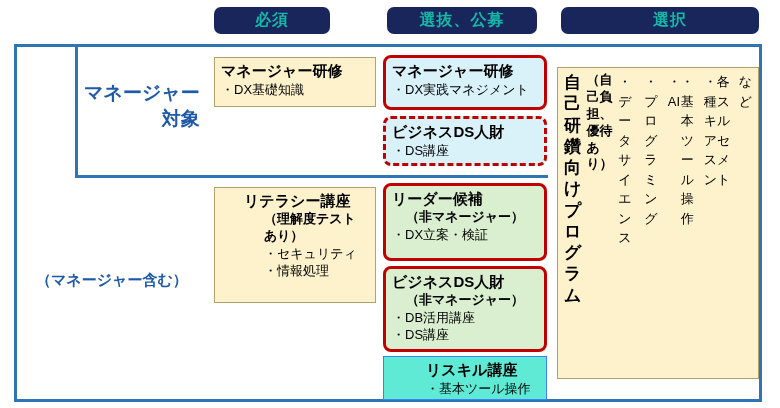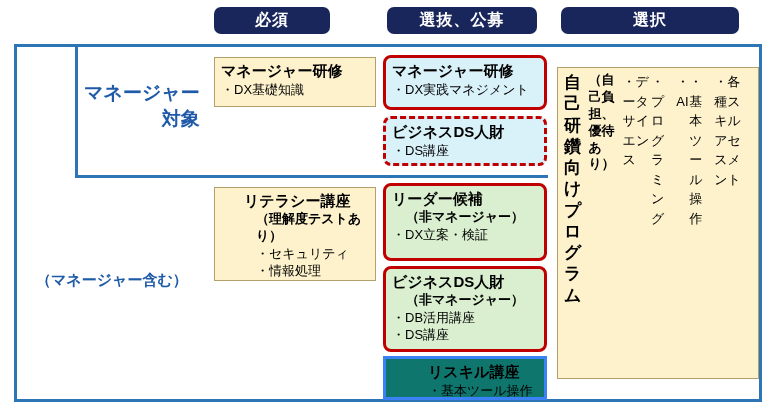--- a/index.html
+++ b/index.html
@@ -2,21 +2,21 @@
 <html><head>
 <meta charset="utf-8">
 <style>
   html,body{margin:0;padding:0;background:#ffffff;}
   .canvas{
     position:relative;width:780px;height:408px;background:#ffffff;overflow:hidden;
     font-family:"Liberation Sans","DejaVu Sans",sans-serif;color:#000;
   }
   
   .pill{
-    position:absolute;height:27px;background:#19265c;color:#ffffff;border-radius:7px;
+    position:absolute;height:27px;background:#19265c;color:#14b8a6;border-radius:7px;
     display:flex;align-items:center;justify-content:center;
     font-size:16px;font-weight:bold;letter-spacing:1px;
   }
   
   .outer-frame{
     position:absolute;left:14px;top:44px;width:748px;height:358px;
     border:3px solid #2e75b6;background:#ffffff;box-sizing:border-box;
   }
   .inner-frame{
     position:absolute;left:75px;top:44px;width:473px;height:134px;
@@ -29,41 +29,41 @@
   .row-label.all .sub{font-size:15px;margin-left:10px;}
   
   .box{position:absolute;box-sizing:border-box;padding:4px 6px;overflow:hidden;}
   .box .box-title{font-size:15px;font-weight:bold;line-height:1.25;}
   .box .box-subtitle{font-size:13px;font-weight:bold;line-height:1.3;}
   .box .box-item{font-size:13px;line-height:1.35;}
   .cream{background:#fdf2cc;border:1px solid #b3a06a;}
   .cyan-solid{background:#d9f1f9;border:3px solid #c00000;border-radius:8px;}
   .cyan-dashed{background:#d9f1f9;border:3px dashed #c00000;border-radius:8px;}
   .green-solid{background:#d9efcf;border:3px solid #c00000;border-radius:8px;}
-  .pink{background:#0f766e;border:3px solid #3b82f6;padding-left:42px;}
+  .pink{background:#5eead4;border:1px solid #3b82f6;padding-left:42px;}
   .selfdev{background:#fdf2cc;border:1px solid #b3a06a;display:flex;flex-direction:row;justify-content:center;}
   .selfdev .box-title{font-size:17px;white-space:pre-line;line-height:1.25;}
   .selfdev .box-subtitle{font-size:13px;margin-bottom:2px;}
   .selfdev .box-item{font-size:13px;line-height:1.5;}
   .center{text-align:center;}
-  .indent{margin-left:12px;}
+  .indent{margin-left:20px;}
   .pre{white-space:pre-line;}
 </style>
 </head>
 <body>
 
 <div class="canvas">
 
   <div class="pill" style="left:214px;top:7px;width:116px;">
     <span>必須</span>
   </div>
   <div class="pill" style="left:387px;top:7px;width:150px;">
     <span>選抜、公募</span>
   </div>
-  <div class="pill" style="left:561px;top:7px;width:178px;">
+  <div class="pill" style="left:561px;top:7px;width:178px;padding-left:20px;">
     <span>選択</span>
   </div>
 
   <div class="outer-frame"></div>
   <div class="inner-frame"></div>
 
   <div class="row-label manager pre">マネージャー
 対象</div>
   <div class="row-label all">
     <div class="sub">（マネージャー含む）</div>
@@ -77,21 +77,21 @@
   <div class="box cyan-solid" style="left:383px;top:55px;width:164px;height:55px;">
     <div class="box-title">マネージャー研修</div>
     <div class="box-item">・DX実践マネジメント</div>
   </div>
 
   <div class="box cyan-dashed" style="left:383px;top:116px;width:164px;height:50px;">
     <div class="box-title">ビジネスDS人財</div>
     <div class="box-item">・DS講座</div>
   </div>
 
-  <div class="box cream" style="left:214px;top:187px;width:162px;height:94px;padding-left:29px;">
+  <div class="box cream" style="left:214px;top:187px;width:162px;height:116px;padding-left:29px;">
     <div class="box-title">リテラシー講座</div>
     <div class="box-subtitle indent">（理解度テストあり）</div>
     <div class="box-item indent">・セキュリティ</div>
     <div class="box-item indent">・情報処理</div>
   </div>
 
   <div class="box green-solid" style="left:383px;top:183px;width:164px;height:78px;">
     <div class="box-title">リーダー候補</div>
     <div class="box-subtitle center">（非マネージャー）</div>
     <div class="box-item">・DX立案・検証</div>
@@ -111,15 +111,16 @@
 
   <div class="box selfdev" style="left:557px;top:67px;width:202px;height:312px;">
     <div class="box-title">自己研鑽向け
 プログラム</div>
     <div class="box-subtitle">（自己負担、優待あり）</div>
     <div class="box-item">・データサイエンス</div>
     <div class="box-item">・プログラミング</div>
     <div class="box-item">・AI</div>
     <div class="box-item">・基本ツール操作</div>
     <div class="box-item">・各種スキルアセスメント</div>
+    <div class="box-item">など</div>
   </div>
 
 </div>
 
 </body></html>

